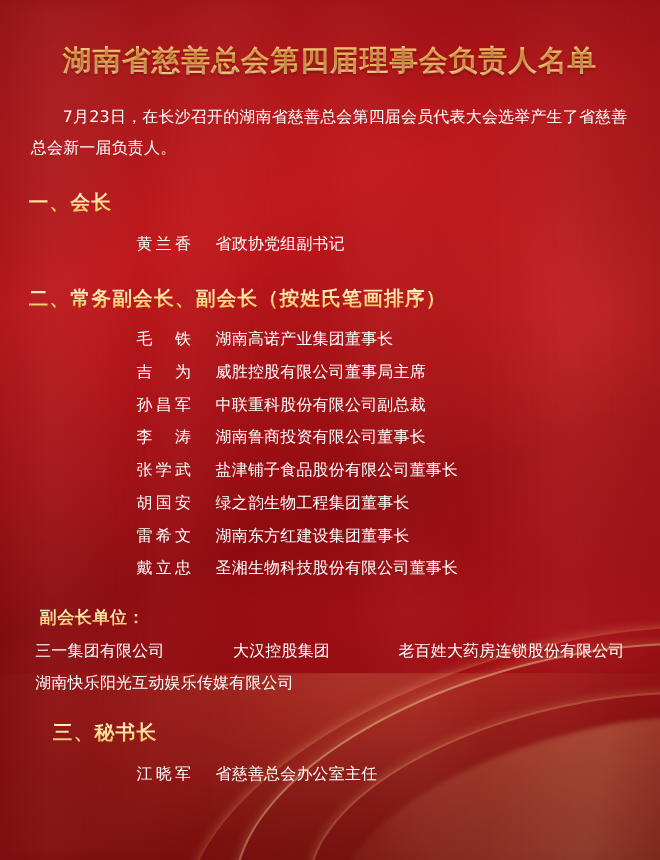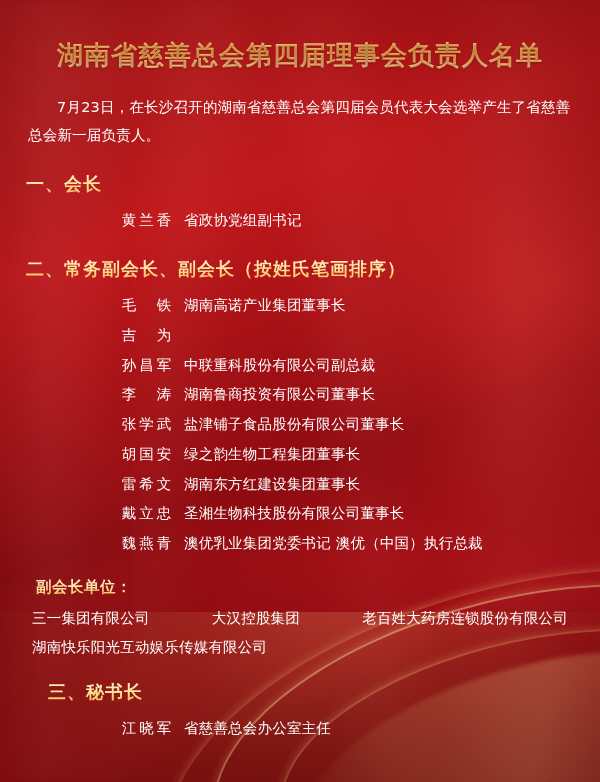--- a/index.html
+++ b/index.html
@@ -112,24 +112,23 @@
     color: #ffe08a;
     background: linear-gradient(180deg, #fff3cf 0%, #ffdf93 55%, #f2b849 100%);
     -webkit-background-clip: text;
     background-clip: text;
     -webkit-text-fill-color: transparent;
     letter-spacing: 1px;
   }
   .section-head.tight { margin-top: 18px; margin-left: 22px; }
 
   .person-list {
-    margin: 0;
+    margin: 12px;
     padding: 0 0 0 86px;
     list-style: none;
-    text-align: center;
   }
   .person-row {
     display: flex;
     align-items: baseline;
     color: #ffffff;
     font-size: 14.5px;
     line-height: 2.05;
     white-space: nowrap;
   }
   .person-name {
@@ -195,20 +194,21 @@
     </ul>
 
     <div class="section-head">二、常务副会长、副会长（按姓氏笔画排序）</div>
     <ul class="person-list">
       <li class="person-row">
         <span class="person-name">毛　铁</span>
         <span class="person-role">湖南高诺产业集团董事长</span>
       </li>
       <li class="person-row">
         <span class="person-name">吉　为</span>
+        <span class="person-role">威胜控股有限公司董事局主席</span>
       </li>
       <li class="person-row">
         <span class="person-name">孙昌军</span>
         <span class="person-role">中联重科股份有限公司副总裁</span>
       </li>
       <li class="person-row">
         <span class="person-name">李　涛</span>
         <span class="person-role">湖南鲁商投资有限公司董事长</span>
       </li>
       <li class="person-row">
@@ -219,24 +219,20 @@
         <span class="person-name">胡国安</span>
         <span class="person-role">绿之韵生物工程集团董事长</span>
       </li>
       <li class="person-row">
         <span class="person-name">雷希文</span>
         <span class="person-role">湖南东方红建设集团董事长</span>
       </li>
       <li class="person-row">
         <span class="person-name">戴立忠</span>
         <span class="person-role">圣湘生物科技股份有限公司董事长</span>
-      </li>
-      <li class="person-row">
-        <span class="person-name">魏燕青</span>
-        <span class="person-role">澳优乳业集团党委书记 澳优（中国）执行总裁</span>
       </li>
     </ul>
 
     <div class="sub-head">副会长单位：</div>
     <div class="unit-row">
       <span class="unit">三一集团有限公司</span>
       <span class="unit">大汉控股集团</span>
       <span class="unit">老百姓大药房连锁股份有限公司</span>
     </div>
     <div class="unit-row">

